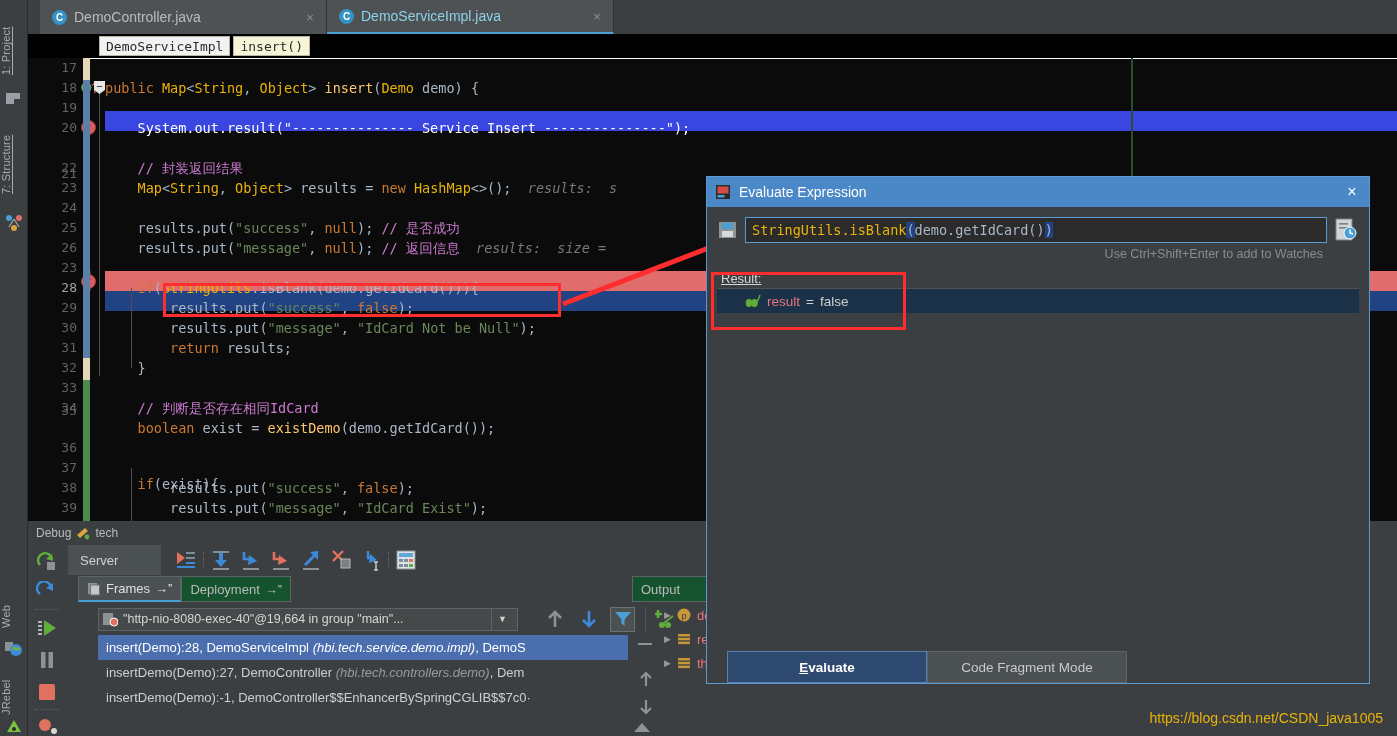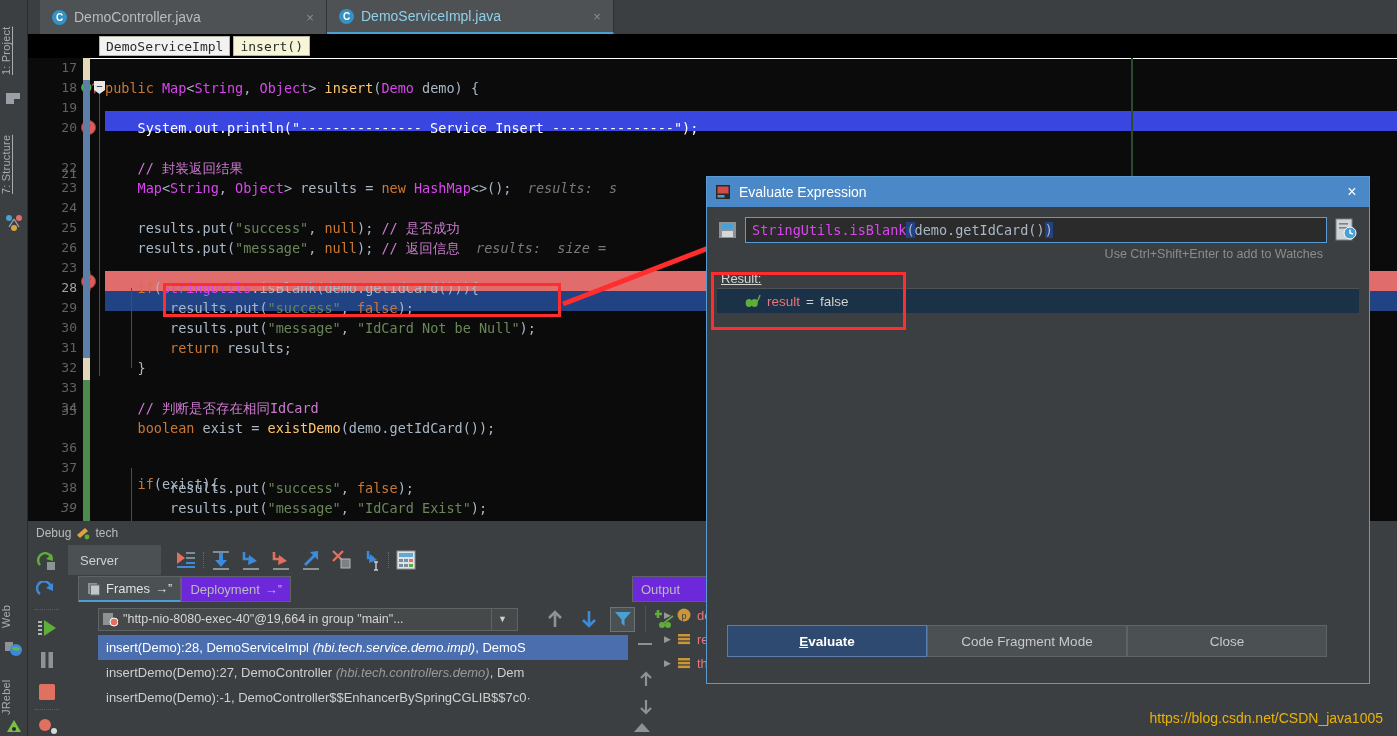--- a/index.html
+++ b/index.html
@@ -81,21 +81,21 @@
   }
   .lnum.cur { color: #a4a3a3; }
   .linehl { position: absolute; left: 0; height: 20px; }
 
   .cline {
     position: absolute; left: 0; height: 20px; line-height: 20px;
     font-family: "DejaVu Sans Mono", monospace; font-size: 13.5px;
     white-space: pre; color: #a9b7c6;
   }
   .kw  { color: #cc7832; }
-  .cls { color: #d946ef; }
+  .cls { color: #eab308; }
   .mth { color: #ffc66d; }
   .str { color: #6a8759; }
   .cmt { color: #cc7ad0; font-style: normal; }
   .plain { color: #a9b7c6; }
   .hint { color: #787878; font-style: italic; }
   .wht { color: #ffffff; }
 
   
   .bpcircle {
     position: absolute; width: 15px; height: 15px; border-radius: 50%;
@@ -144,21 +144,21 @@
   .tabsrow {
     position: absolute; left: 40px; top: 54px; width: 1329px; height: 28px;
     background: #3c3f41; display: flex; align-items: center;
   }
   .subtab {
     height: 26px; display: flex; align-items: center; gap: 5px;
     padding: 0 8px; font-size: 13px; color: #bbbbbb; border: 1px solid transparent;
   }
   .subtab.active { background: #4b5052; border-color: #5e6365; color: #e0e0e0;
                    border-bottom: 2px solid #4a9fd4; }
-  .subtab.plainb { background: #6d28d9; border-color: #5e6365; }
+  .subtab.plainb { background: #14532d; border-color: #5e6365; }
 
   .framesrow {
     position: absolute; left: 40px; top: 82px; width: 1329px; height: 32px;
     background: #3c3f41; display: flex; align-items: center;
   }
   .threadsel {
     height: 23px; background: #45494a; border: 1px solid #5e6365;
     display: flex; align-items: center; gap: 5px; padding: 0 4px;
     color: #d6d6d6; font-size: 12.5px; width: 420px; margin-left: 30px;
   }
@@ -211,21 +211,21 @@
   .resultbox {
     margin: 0 10px; height: 300px; background: #3c3f41;
     border-top: 1px solid #4e5254;
   }
   .resrow {
     height: 24px; background: #1b3147; display: flex; align-items: center;
     gap: 6px; padding-left: 28px; font-size: 13.5px; color: #e8767d;
   }
   .resval { color: #d0d0d0; }
   .btnrow { position: absolute; left: 0; bottom: 0; width: 662px; height: 58px;
-            display: flex; align-items: flex-start; padding: 0 20px; }
+            display: flex; align-items: flex-end; padding: 0 20px; }
   .btn { height: 32px; border: 1px solid #5e6365; background: #4b5052;
          color: #c9c9c9; font-size: 13.5px; display: flex; align-items: center;
          justify-content: center; }
   .btn.primary { background: #2f4a70; border-color: #5a7fae; color: #ffffff;
                  font-weight: bold; }
   .btn u { text-decoration: underline; }
 </style>
 </head>
 <body>
 
@@ -303,21 +303,21 @@
       <div class="lnum" style="top:240px;">29</div>
       <div class="lnum" style="top:260px;">30</div>
       <div class="lnum" style="top:280px;">31</div>
       <div class="lnum" style="top:300px;">32</div>
       <div class="lnum" style="top:320px;">33</div>
       <div class="lnum" style="top:340px;">34</div>
       <div class="lnum" style="top:343px;">35</div>
       <div class="lnum" style="top:380px;">36</div>
       <div class="lnum" style="top:400px;">37</div>
       <div class="lnum" style="top:420px;">38</div>
-      <div class="lnum" style="top:440px;font-style:italic;">39</div>
+      <div class="lnum" style="top:440px;">39</div>
     </div>
 
     <svg class="runmark" style="left:52px; top:22px; width:22px;" viewBox="0 0 22 16">
       <circle cx="6" cy="8" r="5.5" fill="#4caf50"></circle>
       <text x="6" y="11.5" font-size="8" fill="#fff" text-anchor="middle" font-family="Liberation Sans">o</text>
       <path d="M15 14 L15 3 M12 6 L15 3 L18 6" stroke="#c75450" stroke-width="1.5" fill="none"></path>
     </svg>
     <div class="bpcircle" style="left:53px; top:62px;">✓</div>
     <div class="bpcircle" style="left:53px; top:216px;">✓</div>
 
@@ -328,21 +328,21 @@
     <div class="foldglyph" style="left:66px; top:23px;">−</div>
     <div style="position:absolute;left:71px;top:36px;width:1px;height:282px;background:#4d4d4d;"></div>
 
     <div class="codearea">
       <div class="cline" style="top:0px;"></div>
 
       <div class="cline" style="top:20px;"><span class="kw">public</span> <span class="cls">Map</span><span class="plain">&lt;</span><span class="cls">String</span><span class="plain">, </span><span class="cls">Object</span><span class="plain">&gt; </span><span class="mth">insert</span><span class="plain">(</span><span class="cls">Demo</span><span class="plain"> demo) {</span></div>
 
       <div class="cline" style="top:40px;"></div>
 
-      <div class="cline" style="top:60px;"><span class="wht">    System.out.println(</span><span class="wht">"--------------- Service Insert ---------------"</span><span class="wht">);</span></div>
+      <div class="cline" style="top:60px;"><span class="wht">    System.out.result(</span><span class="wht">"--------------- Service Insert ---------------"</span><span class="wht">);</span></div>
 
       <div class="cline" style="top:80px;"></div>
 
       <div class="cline cmt" style="top:100px;">    // 封装返回结果</div>
 
       <div class="cline" style="top:120px;"><span class="plain">    </span><span class="cls">Map</span><span class="plain">&lt;</span><span class="cls">String</span><span class="plain">, </span><span class="cls">Object</span><span class="plain">&gt; results = </span><span class="kw">new</span> <span class="cls">HashMap</span><span class="plain">&lt;&gt;();  </span><span class="hint">results:  s</span></div>
 
       <div class="cline" style="top:140px;"></div>
 
       <div class="cline" style="top:160px;"><span class="plain">    results.</span><span class="plain">put(</span><span class="str">"success"</span><span class="plain">, </span><span class="kw">null</span><span class="plain">); </span><span class="cmt">// 是否成功</span></div>
@@ -639,23 +639,20 @@
       </div>
     </div>
 
     <div class="btnrow">
       <div class="btn primary" style="width:200px;">
         <span><u>E</u><span>valuate</span></span>
       </div>
       <div class="btn" style="width:200px;">
         <span>Code Fragment Mode</span>
       </div>
-      <div class="btn" style="width:200px;">
-        <span>Close</span>
-      </div>
     </div>
   </div>
 
   <div class="redbox" style="left:711px; top:272px; width:195px; height:58px;"></div>
 
   <div class="watermark">https://blog.csdn.net/CSDN_java1005</div>
 
 </div>
 
 </body></html>

